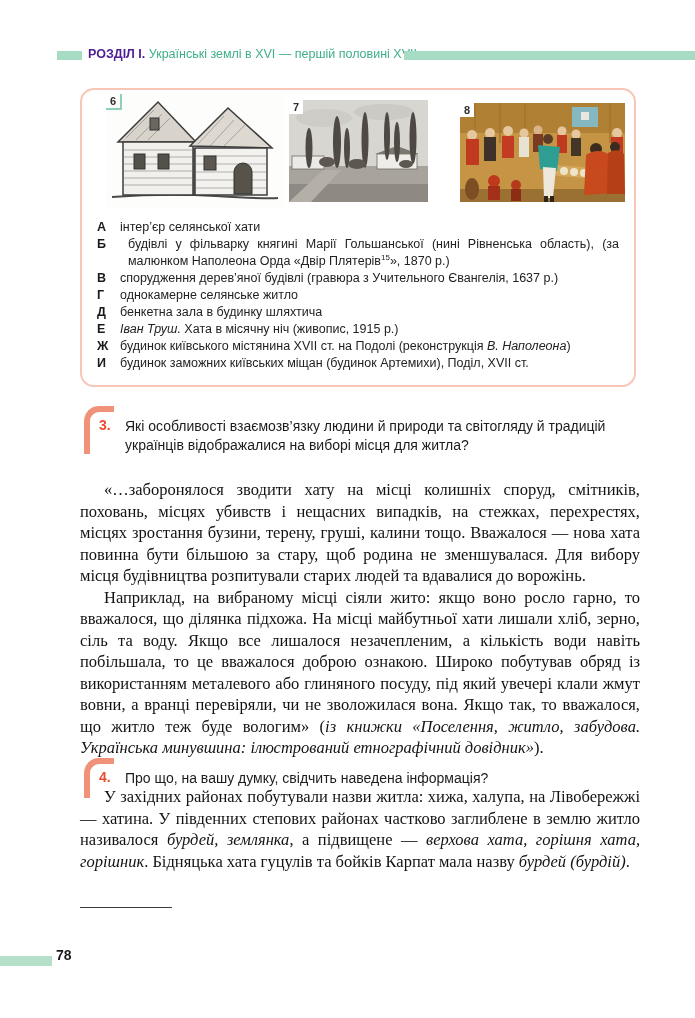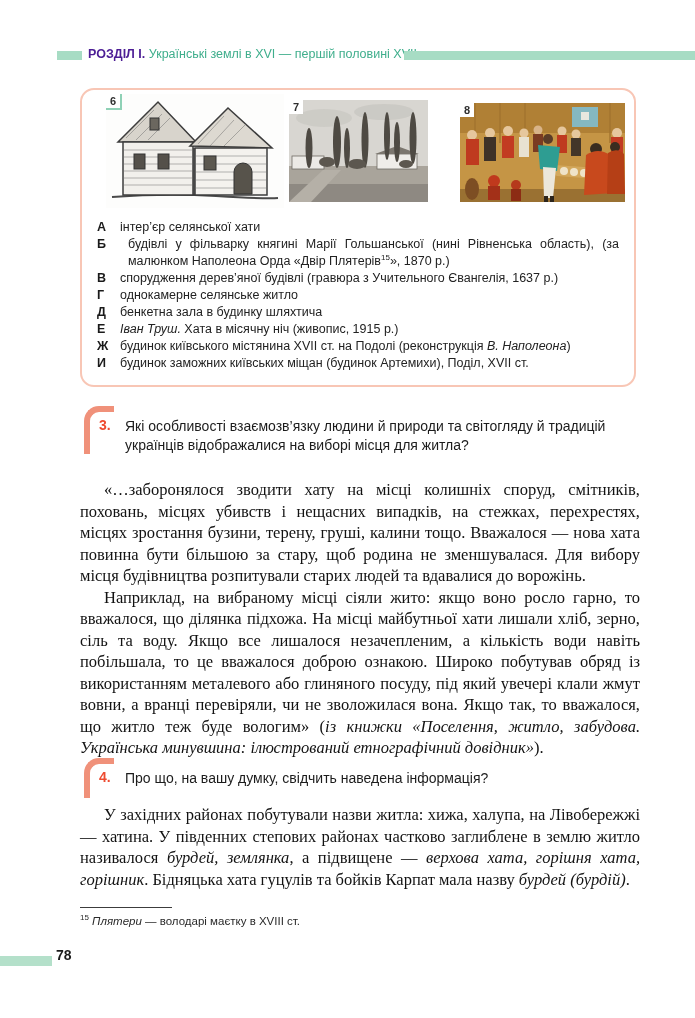--- a/index.html
+++ b/index.html
@@ -53,21 +53,21 @@
   .q-number{position:absolute;left:15px;top:11px;color:#ee4b30;font-weight:bold;font-size:14px;}
   .q-text{margin-left:41px;padding-top:11px;font-size:14px;line-height:18.5px;color:#1c1c1c;}
   
   .serif-block{
     position:absolute;left:80px;width:560px;
     font-family:"Liberation Serif",serif;font-size:16.5px;line-height:21.5px;
     color:#121212;text-align:justify;margin-top:12px;
   }
   .serif-block p{margin:0;text-indent:24px;}
   .quote-block{top:467px;}
-  .para-block{top:792px;}
+  .para-block{top:774px;}
   .serif-block .src{font-style:italic;}
   
   .footnote-rule{position:absolute;left:80px;top:907px;width:92px;height:0;border-top:1.5px solid #3c3c3c;}
   .footnote{position:absolute;left:80px;top:913px;font-size:11.5px;color:#2a2a2a;}
   .footnote sup{font-size:8px;}
   
   .page-bar{position:absolute;left:0;top:956px;width:52px;height:10px;background:#b4e0ca;}
   .page-number{position:absolute;left:56px;top:947px;font-weight:bold;font-size:14px;color:#1b1b1b;}
 </style>
 </head>
@@ -259,18 +259,17 @@
     <div class="bracket"></div>
     <span class="q-number">4.</span>
     <div class="q-text">Про що, на вашу думку, свідчить наведена інформація?</div>
   </div>
 
   <div class="serif-block para-block">
     <p><span>У західних районах побутували назви житла: хижа, халупа, на Лівобережжі — хатина. У південних степових районах частково заглиблене в землю житло називалося </span><span class="italic">бурдей, землянка</span><span>, а підвищене — </span><span class="italic">верхова хата, горішня хата, горішник</span><span>. Бідняцька хата гуцулів та бойків Карпат мала назву </span><span class="italic">бурдей (бурдій)</span><span>.</span></p>
   </div>
 
   <div class="footnote-rule"></div>
-  <div class="footnote"><sup>15</sup> <i>Плятери</i><span> — володарі маєтку в XVIII ст.</span></div>
 
   <div class="page-bar"></div>
   <div class="page-number">78</div>
 
 </div>
 
 </body></html>

